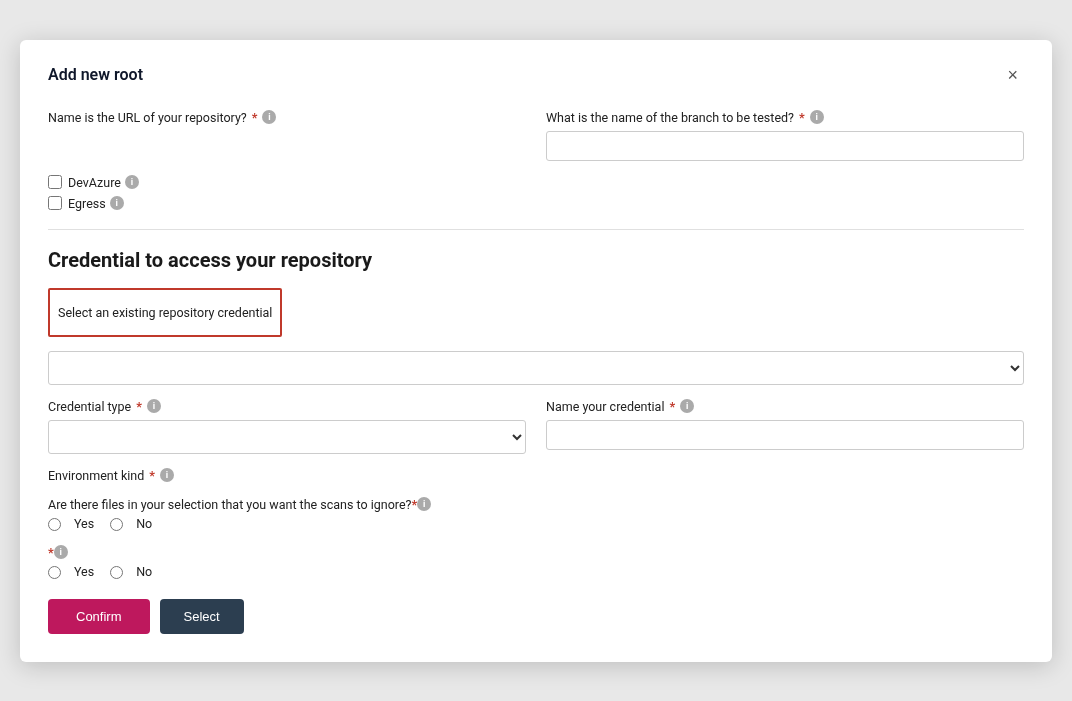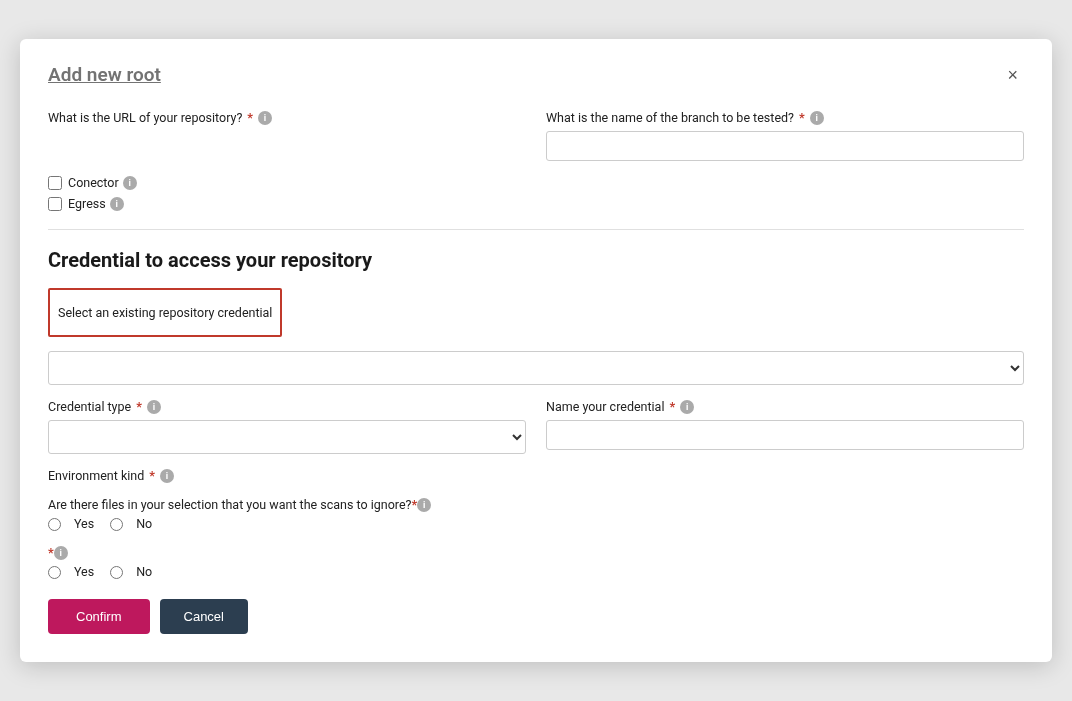--- a/index.html
+++ b/index.html
@@ -22,24 +22,23 @@
       box-shadow: 0 4px 24px rgba(0,0,0,0.18);
       position: relative;
     }
     .modal-header {
       display: flex;
       justify-content: space-between;
       align-items: center;
       margin-bottom: 24px;
     }
     .modal-title {
-      font-size: 19px;
+      font-size: 16px;
       font-weight: 600;
-      color: #737373;
-      text-decoration: underline;
+      color: #0f172a;
     }
     .close-btn {
       background: none;
       border: none;
       font-size: 18px;
       cursor: pointer;
       color: #555;
       line-height: 1;
       padding: 2px 6px;
     }
@@ -219,40 +218,40 @@
   
   <div class="modal-header">
     <span class="modal-title">Add new root</span>
     <button class="close-btn">×</button>
   </div>
 
   
   <div class="form-row">
     <div class="form-col">
       <div class="form-label">
-        <span>What is the URL of your repository?</span>
+        <span>Name is the URL of your repository?</span>
         <span class="required-star">*</span>
         <span class="info-icon">i</span>
       </div>
     </div>
     <div class="form-col">
       <div class="form-label">
         <span>What is the name of the branch to be tested?</span>
         <span class="required-star">*</span>
         <span class="info-icon">i</span>
       </div>
       <input class="form-input" type="text" value="" style="">
     </div>
   </div>
 
   
   <div class="checkbox-row">
     <input type="checkbox" id="connector-cb" style="">
     <label class="checkbox-label" for="connector-cb">
-      <span>Conector</span>
+      <span>DevAzure</span>
       <span class="info-icon">i</span>
     </label>
   </div>
   <div class="checkbox-row">
     <input type="checkbox" id="egress-cb" style="">
     <label class="checkbox-label" for="egress-cb">
       <span>Egress</span>
       <span class="info-icon">i</span>
     </label>
   </div>
@@ -334,16 +333,16 @@
       <label class="radio-item">
         <input type="radio" name="health_check" value="no" style="">
         <span>No</span>
       </label>
     </div>
   </div>
 
   
   <div class="btn-row">
     <button class="btn-confirm">Confirm</button>
-    <button class="btn-cancel">Cancel</button>
+    <button class="btn-cancel">Select</button>
   </div>
 
 </div>
 
 </body></html>

